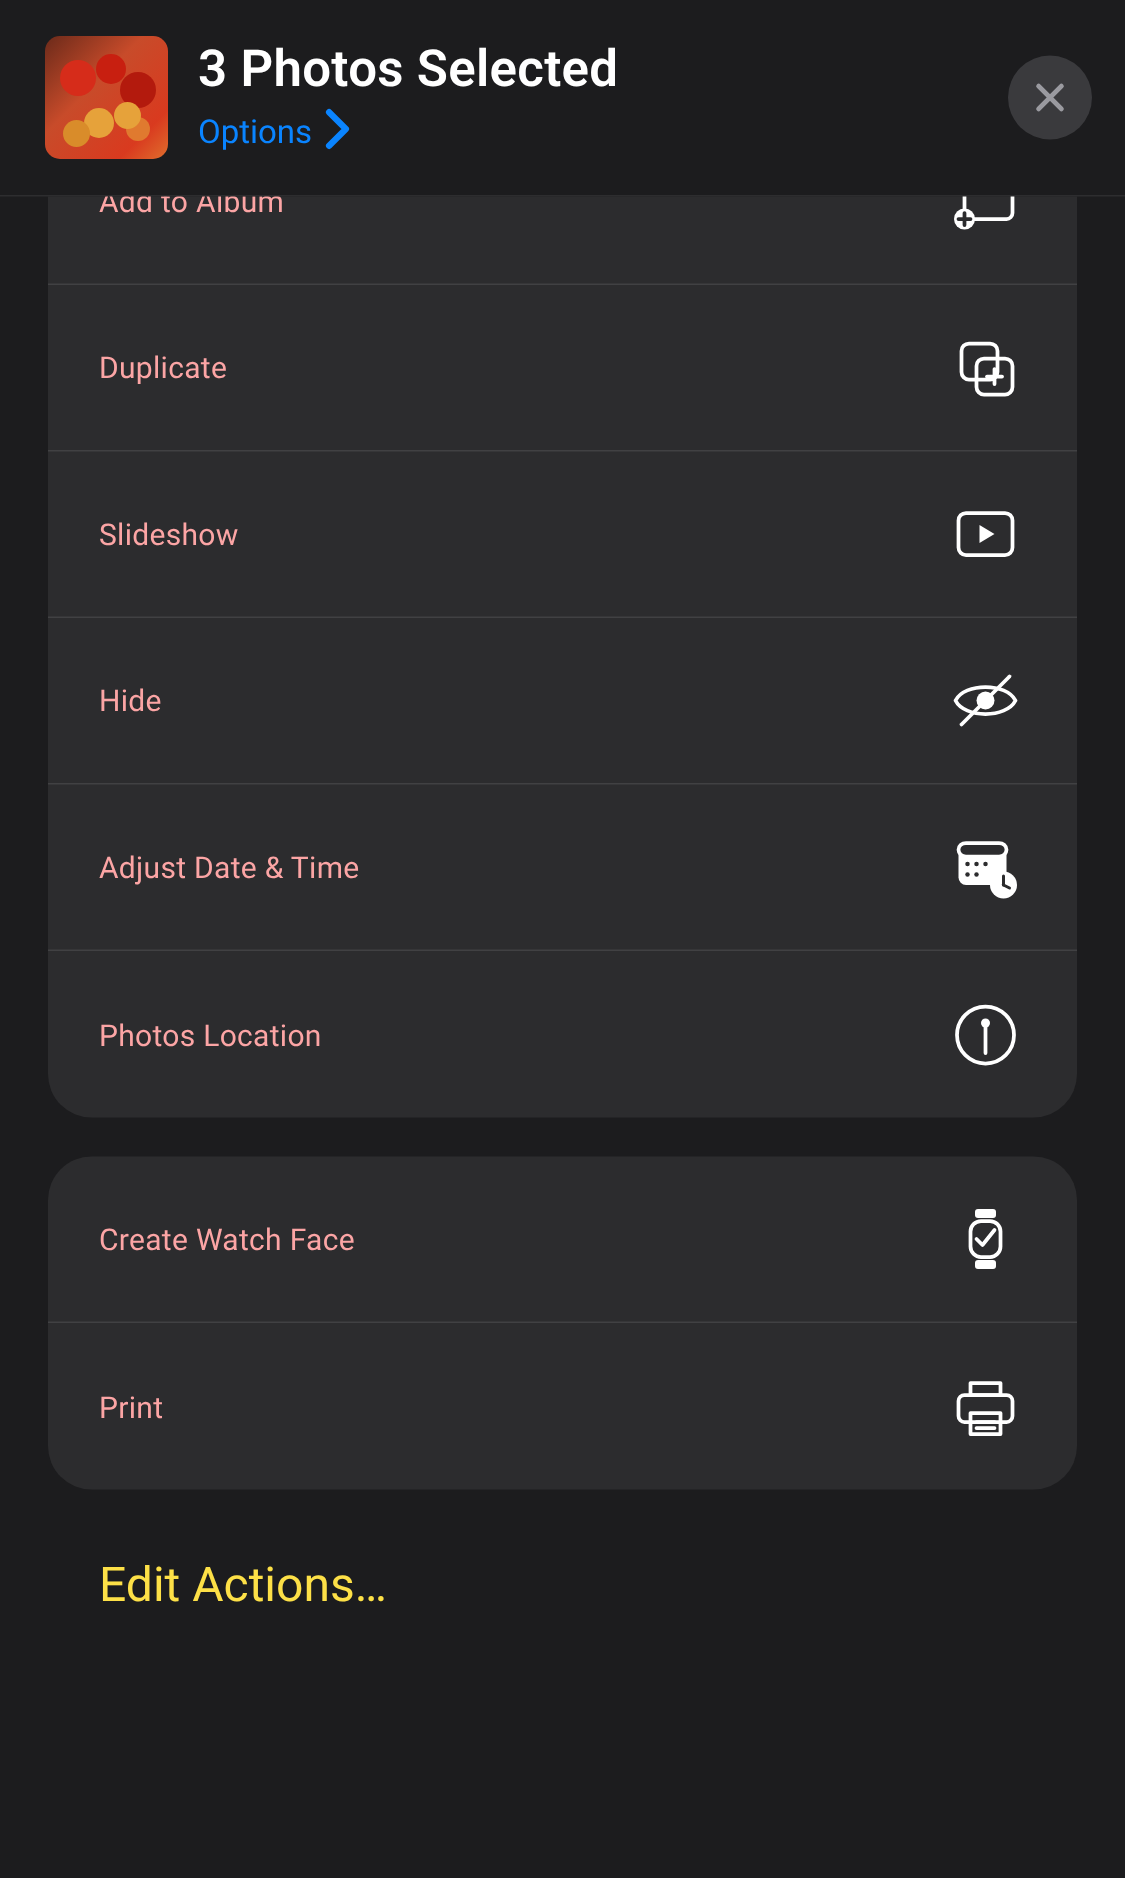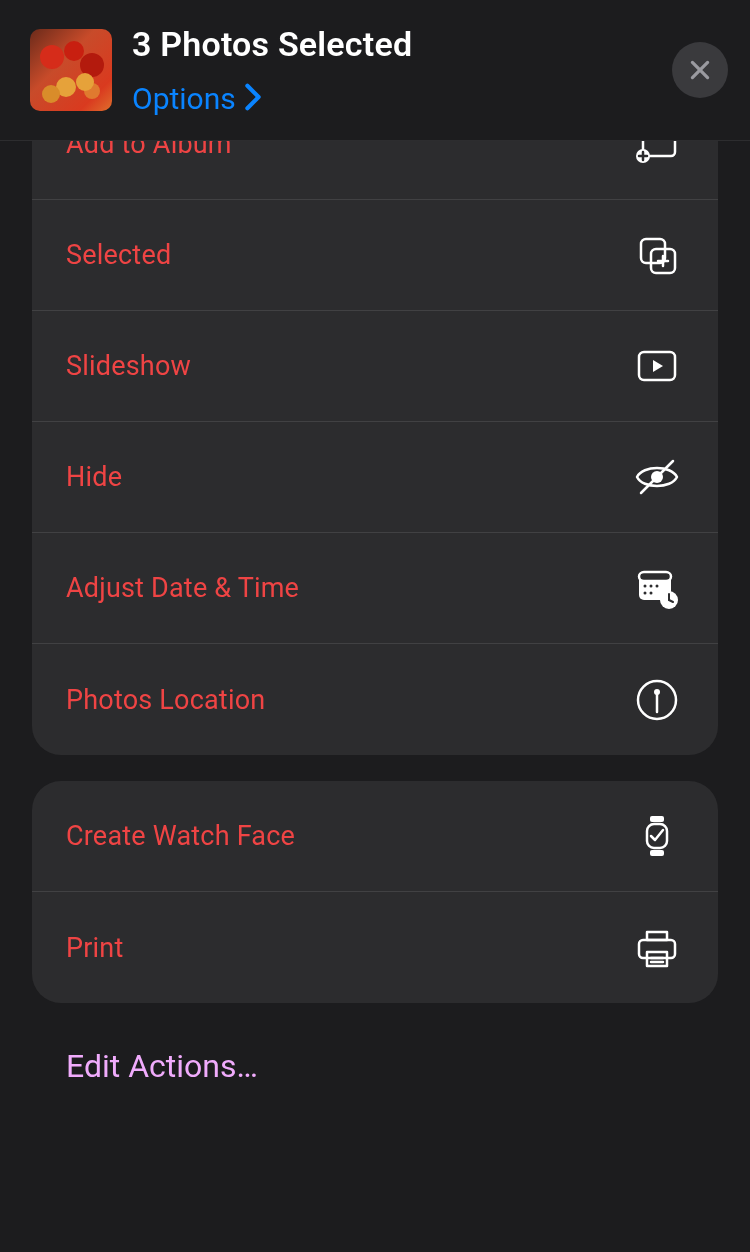--- a/index.html
+++ b/index.html
@@ -35,24 +35,24 @@
     overflow: hidden;
     flex-shrink: 0;
   }
   .thumb::before, .thumb::after {
     content:"";
     position:absolute;
     border-radius:50%;
   }
   .thumb::before { width:24px;height:24px;background:#d62c1a;left:10px;top:16px;box-shadow: 22px -6px 0 -2px #c81f10, 40px 8px 0 0 #b31a0d, 14px 30px 0 -2px #e6a23a, 40px 34px 0 -4px #e07a2f;}
   .thumb::after { width:18px;height:18px;background:#e6a23a;left:46px;top:44px;box-shadow: -34px 12px 0 0 #d98c2a;}
-  .header-text { flex:1; display:flex; flex-direction:column; gap:17px; }
+  .header-text { flex:1; display:flex; flex-direction:column; gap:6px; }
   .title { font-size:34px; font-weight:600; letter-spacing:0.2px; color:#fff; }
   .options-row { display:flex; align-items:center; gap:8px; }
-  .options-link { font-size:30px; color:#0a84ff; font-weight:400; }
+  .options-link { font-size:22px; color:#0a84ff; font-weight:400; }
   .chevron-right { color:#0a84ff; }
   .close-btn {
     width:56px;
     height:56px;
     border-radius:50%;
     background: rgba(120,120,128,0.32);
     display:flex;
     align-items:center;
     justify-content:center;
     flex-shrink:0;
@@ -78,26 +78,26 @@
   }
   .row {
     display:flex;
     align-items:center;
     justify-content:space-between;
     padding: 0 34px;
     height: 111px;
     border-bottom: 1px solid rgba(255,255,255,0.10);
   }
   .group .row:last-child { border-bottom:none; }
-  .row-label { font-size:27px; font-weight:400; color:#ef4444; letter-spacing:0.2px;}
+  .row-label { font-size:20px; font-weight:400; color:#fca5a5; letter-spacing:0.2px;}
   .row-icon { width:54px; height:54px; display:flex; align-items:center; justify-content:center; color:#fff; }
   .row-icon svg { width:48px; height:48px; stroke:#fff; fill:none; stroke-width:2.5; stroke-linecap:round; stroke-linejoin:round;}
   .edit-actions {
     font-size:32px;
-    color:#f0abfc;
+    color:#fde047;
     padding: 18px 34px 20px 34px;
   }
 </style>
 </head>
 <body>
 
 <div class="sheet">
 
   <div class="header">
     <div class="thumb"></div>
@@ -131,21 +131,21 @@
           <svg viewBox="0 0 48 48">
               <rect x="10" y="10" width="32" height="26" rx="4"></rect>
               <circle cx="10" cy="36" r="7" fill="#fff" stroke="none"></circle>
               <line x1="10" y1="32" x2="10" y2="40" stroke="#2c2c2e"></line>
               <line x1="6" y1="36" x2="14" y2="36" stroke="#2c2c2e"></line>
             </svg>
         </span>
       </div>
 
       <div class="row">
-        <span class="row-label">Selected</span>
+        <span class="row-label">Duplicate</span>
         <span class="row-icon">
           <svg viewBox="0 0 48 48">
               <rect x="8" y="8" width="24" height="24" rx="5"></rect>
               <rect x="18" y="18" width="24" height="24" rx="5"></rect>
               <line x1="30" y1="25" x2="30" y2="35"></line>
               <line x1="25" y1="30" x2="35" y2="30"></line>
             </svg>
         </span>
       </div>
 

